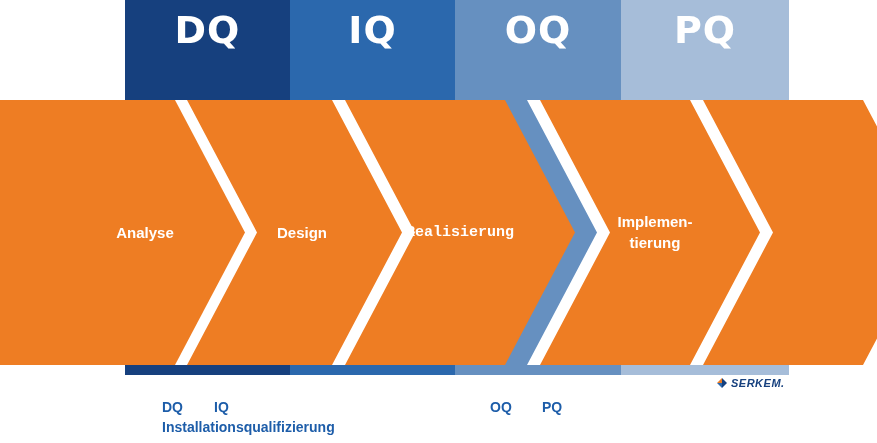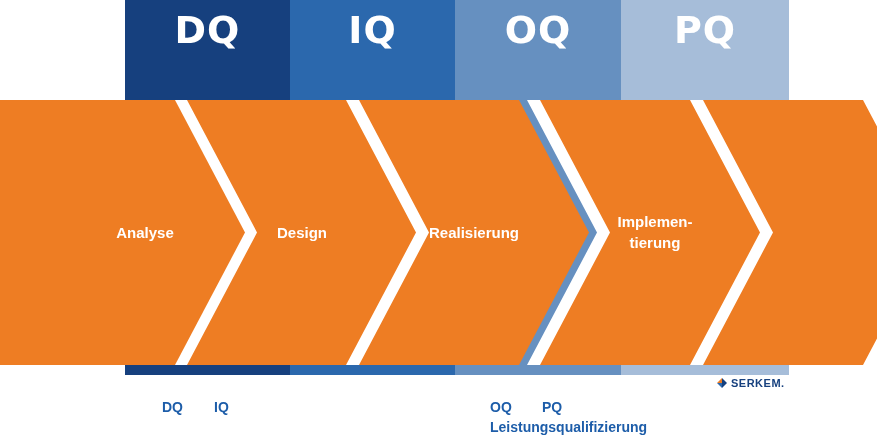--- a/index.html
+++ b/index.html
@@ -17,21 +17,21 @@
   .band-label {
     margin-top:8px; text-align:center; color:#ffffff;
     font-family:"DejaVu Sans", sans-serif; font-weight:bold;
     font-size:38px; letter-spacing:1px;
   }
 
   
   .arrow { position:absolute; top:100px; width:230px; height:265px; }
   #arrow-1 { left:0;   width:245px; }
   #arrow-2 { left:187px; }
-  #arrow-3 { left:359px; }
+  #arrow-3 { left:345px;font-family:Liberation Mono, monospace; }
   #arrow-4 { left:540px; }
   #arrow-5 { left:703px; }
 
   .fill { position:absolute; top:0; bottom:0; left:0; width:230px; }
   .clip-notch {
     clip-path: polygon(0 0, 160px 0, 230px 50%, 160px 100%, 0 100%, 70px 50%);
   }
   #arrow-1 .fill {
     width:245px;
     clip-path: polygon(0 0, 175px 0, 245px 50%, 175px 100%, 0 100%);
@@ -53,21 +53,21 @@
     display:grid; grid-template-columns:52px auto; row-gap:2px;
     font-size:14px; font-weight:bold; color:#1d5da9; line-height:1.25;
   }
   #legend-left  { left:162px; }
   #legend-right { left:490px; }
 
   
   .logo {
     position:absolute; left:716px; top:377px;
     display:flex; align-items:center; gap:3px;
-    font-size:11px; font-weight:bold; color:#16407e; letter-spacing:0.5px;
+    font-size:11px; font-weight:bold; color:#16407e; letter-spacing:0.5px;font-style:italic;
   }
 </style>
 </head>
 <body>
 
 <div class="diagram">
 
   <div class="band" id="band-dq">
     <div class="band-label">DQ</div>
   </div>
@@ -106,25 +106,25 @@
   </div>
 
   <div class="arrow" id="arrow-5">
     <div class="fill fill-white clip-notch"></div>
     <div class="fill fill-orange clip-notch"></div>
   </div>
 
   <div class="legend-col" id="legend-left">
     <span>DQ</span>
     <span>IQ</span>
+    <span>Installationsqualifizierung</span>
   </div>
   <div class="legend-col" id="legend-right">
     <span>OQ</span>
     <span>PQ</span>
-    <span>Leistungsqualifizierung</span>
   </div>
 
   <div class="logo">
     <span style="display:inline-flex;">
       <svg width="12" height="12" viewBox="0 0 12 12" aria-hidden="true">
         <path d="M1 6 L6 1 L6 6 Z" fill="#ee7d23"></path>
         <path d="M6 1 L11 6 L6 11 L6 6 Z" fill="#16407e"></path>
         <path d="M1 6 L6 6 L6 11 Z" fill="#2b68ad"></path>
       </svg>
     </span>

